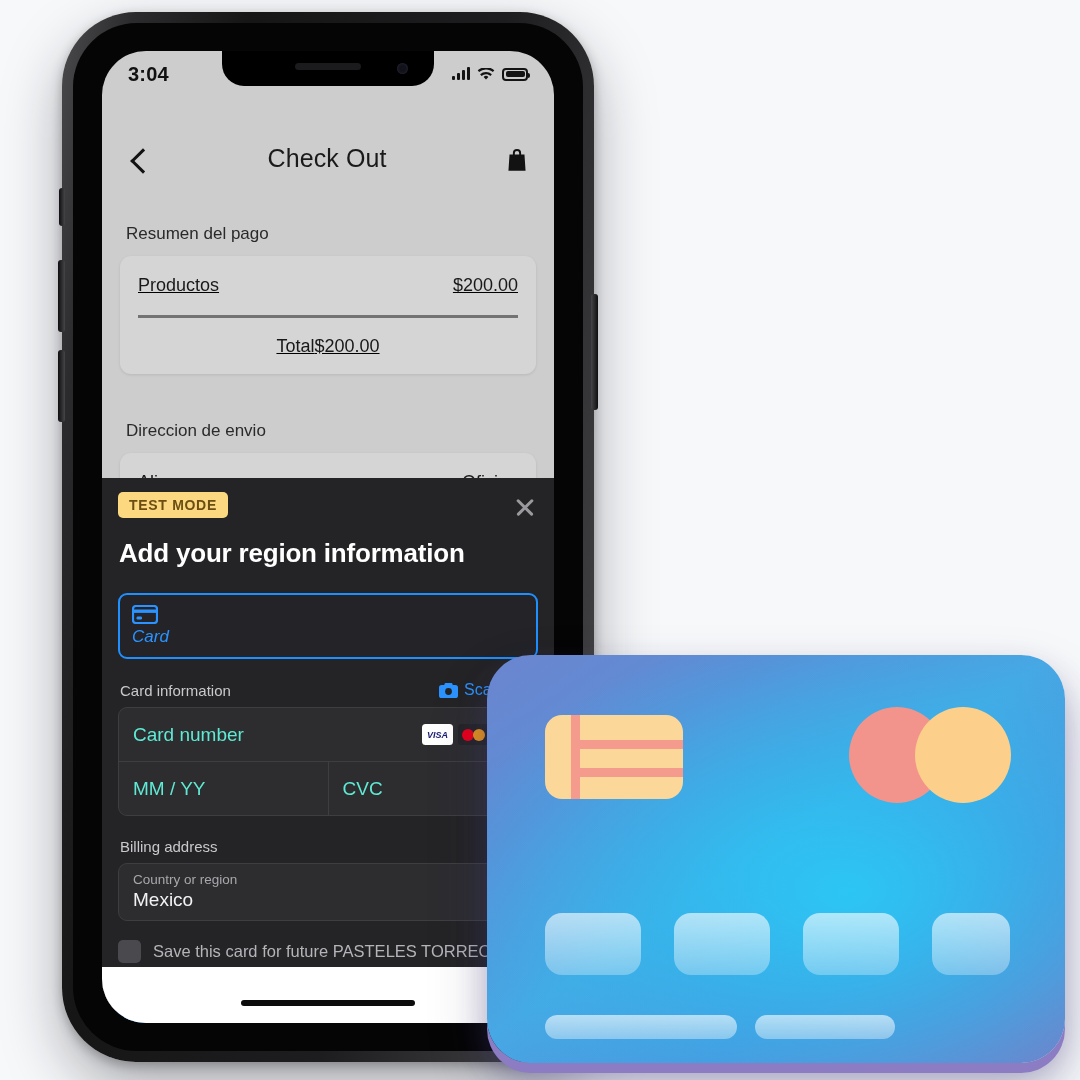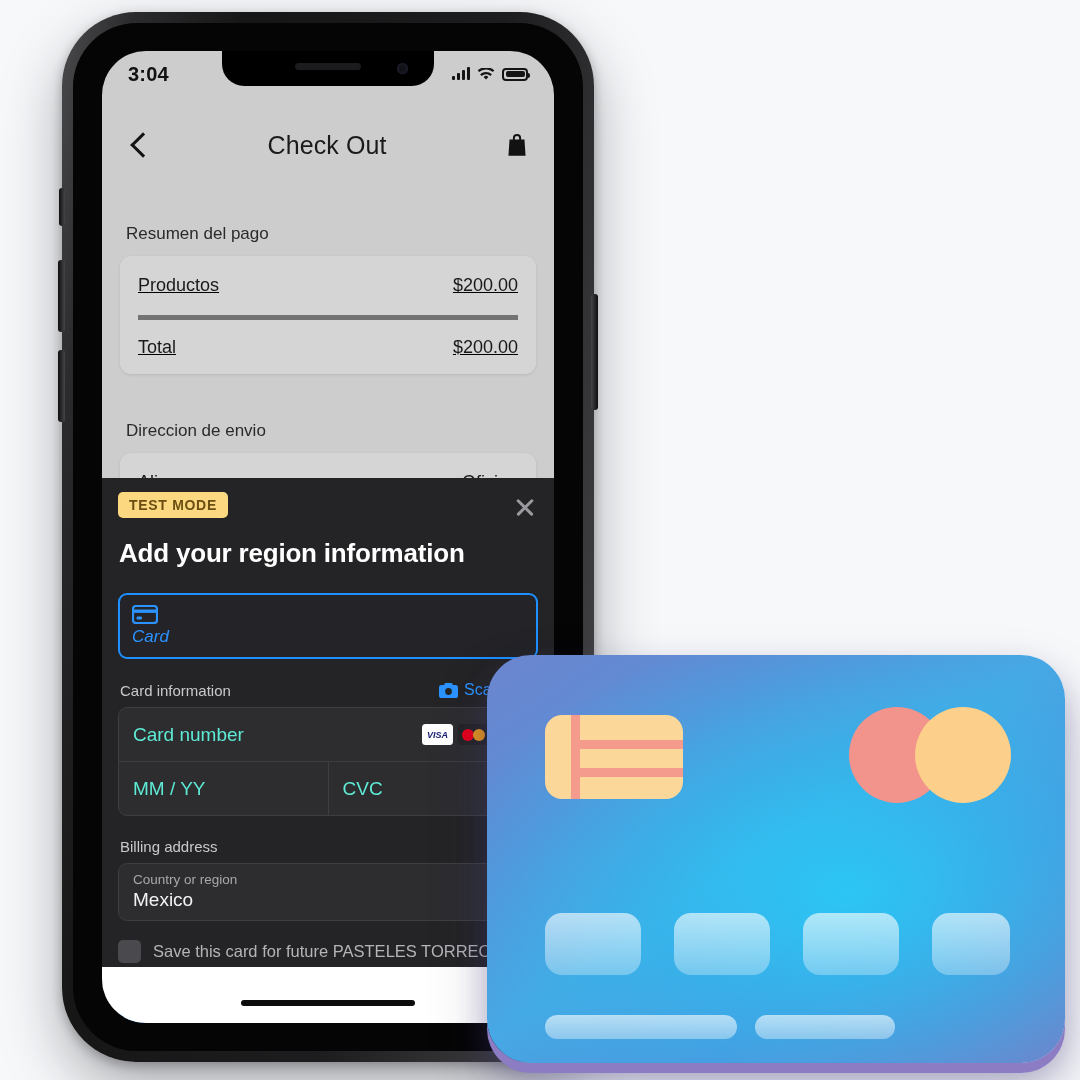--- a/index.html
+++ b/index.html
@@ -54,35 +54,35 @@
   .bars i { display: block; width: 3px; background: #141414; border-radius: 1px; }
   .bars i:nth-child(1){height:4px}.bars i:nth-child(2){height:7px}
   .bars i:nth-child(3){height:10px}.bars i:nth-child(4){height:13px}
   .batt { width: 26px; height: 13px; border: 2px solid #141414; border-radius: 4px; position: relative; }
   .batt::after { content:""; position:absolute; right:-4px; top:3.5px; width:2px; height:5px;
     background:#141414; border-radius:0 2px 2px 0; }
   .batt i { position:absolute; left:1.5px; top:1.5px; bottom:1.5px; right:1.5px;
     background:#141414; border-radius:2px; }
 
   
-  #appnav { position: absolute; top: 60px; left: 0; right: 0; height: 68px;
-    display: flex; align-items: center; padding: 0 24px; }
+  #appnav { position: absolute; top: 54px; left: 0; right: 0; height: 68px;
+    display: flex; align-items: flex-end; padding: 0 24px; }
   #back-chevron { width: 24px; height: 24px; flex: 0 0 24px; position: relative; cursor: pointer; }
   #back-chevron::before { content:""; position:absolute; left:8px; top:3px; width:15px; height:15px;
     border-left: 3.4px solid #121212; border-bottom: 3.4px solid #121212; transform: rotate(45deg); }
   #app-title { flex: 1; text-align: center; font-size: 25px; color: #1a1a1a; letter-spacing: .1px; }
   #bag-icon { width: 26px; height: 26px; flex: 0 0 26px; }
 
   
   #content { position: absolute; top: 126px; left: 0; right: 0; bottom: 0; padding: 0 18px; }
   .sec-label { font-size: 17px; color: #2a2a2a; margin: 47px 0 12px 6px; }
   .card-panel { background: #d5d5d5; border-radius: 11px; padding: 0 18px;
     box-shadow: 0 1px 3px rgba(0,0,0,.10); text-decoration: underline; }
   .row { display: flex; justify-content: space-between; align-items: center; height: 59px; font-size: 18px; color: #191919; }
-  .row + .row { border-top: 5px solid #737373; }
+  .row + .row { border-top: 3px solid #737373; justify-content: center; }
   .row .val { font-weight: 400; }
 
   
   #sheet {
     position: absolute; left: 0; right: 0; bottom: 0; top: 427px;
     background: #242426; z-index: 8; padding: 0 16px; overflow: hidden;
   }
   #sheet-top { display: flex; align-items: flex-start; justify-content: space-between; padding-top: 14px; }
   #test-badge { background: #fcd980; color: #6b4f12; font-size: 14px; font-weight: 700;
     letter-spacing: .7px; padding: 5px 11px; border-radius: 5px; }

